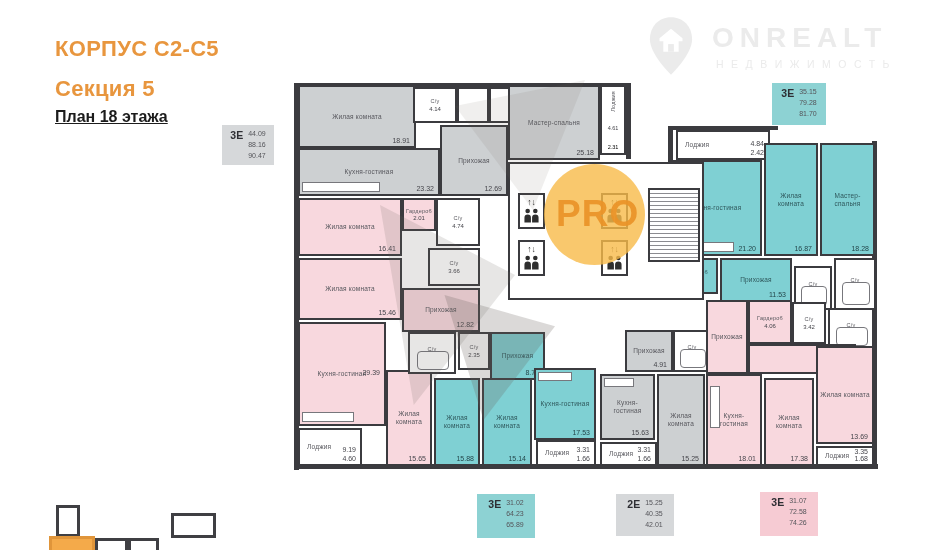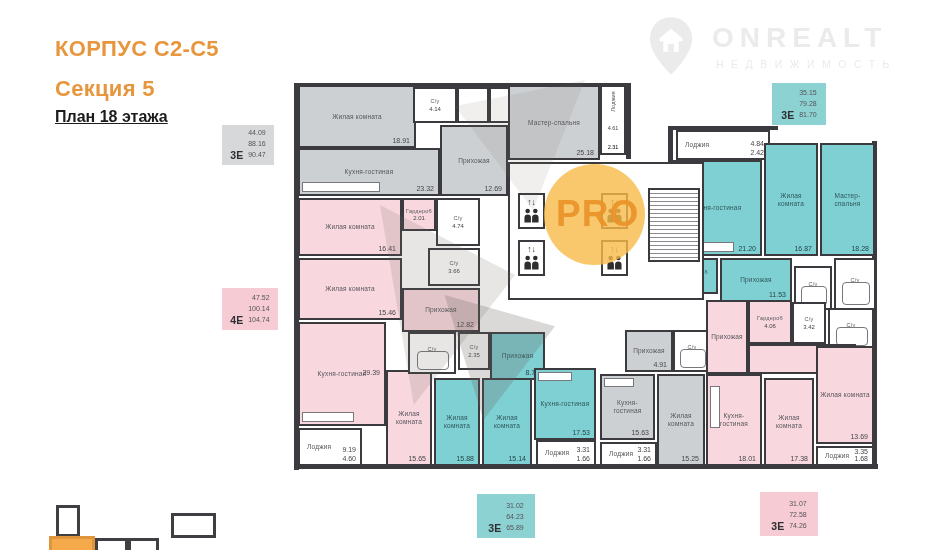--- a/index.html
+++ b/index.html
@@ -48,21 +48,21 @@
        border:1px solid #77777c;border-radius:4px;}
   .cntr{position:absolute;background:#fff;border:1px solid #77777c;}
 
   .pro-circle{position:absolute;left:544px;top:164px;width:101px;height:101px;border-radius:50%;
               background:rgba(247,186,73,.80);}
   .pro-text{position:absolute;left:556px;top:193px;font-size:37px;font-weight:bold;
             color:rgba(233,146,40,.92);letter-spacing:1px;}
 
   .shard{position:absolute;background:#6a625c;}
 
-  .badge{position:absolute;display:flex;align-items:flex-end;justify-content:center;gap:5px;
+  .badge{position:absolute;display:flex;align-items:flex-start;justify-content:center;gap:5px;
          box-sizing:border-box;padding:4px 6px;}
   .badge .bt{font-size:10.5px;font-weight:bold;color:#2e2e33;}
   .badge .bv{display:flex;flex-direction:column;text-align:right;font-size:7px;line-height:1.55;color:#55555a;}
   .bg-gray{background:#D6D8DA;} .bg-pink{background:#F6CBD3;} .bg-teal{background:#8DD2D3;}
 
   .mapr{position:absolute;background:#fff;border:3px solid #3f3f43;box-sizing:border-box;}
   .mapr.orange{background:#F4AA4A;border-color:#E0953A;}
 </style>
 </head>
 <body>
@@ -339,42 +339,42 @@
   <div class="pro-text">PRO</div>
 
   <div class="badge bg-gray" style="left:222px;top:125px;width:52px;height:40px;">
     <span class="bt">3Е</span>
     <span class="bv">
         <span>44.09</span>
         <span>88.16</span>
         <span>90.47</span>
       </span>
     </div>
-  <div class="badge bg-pink" style="left:222px;top:288px;width:56px;height:42px;">
-    <span class="bt">4Е</span>
-    <span class="bv">
-        <span>47.52</span>
-        <span>100.14</span>
-        <span>104.74</span>
-      </span>
-    </div>
   <div class="badge bg-teal" style="left:772px;top:83px;width:54px;height:42px;">
     <span class="bt">3Е</span>
     <span class="bv">
         <span>35.15</span>
         <span>79.28</span>
         <span>81.70</span>
       </span>
     </div>
   <div class="badge bg-teal" style="left:477px;top:494px;width:58px;height:44px;">
     <span class="bt">3Е</span>
     <span class="bv">
         <span>31.02</span>
         <span>64.23</span>
         <span>65.89</span>
+      </span>
+    </div>
+  <div class="badge bg-gray" style="left:616px;top:494px;width:58px;height:42px;">
+    <span class="bt">2Е</span>
+    <span class="bv">
+        <span>15.25</span>
+        <span>40.35</span>
+        <span>42.01</span>
       </span>
     </div>
   <div class="badge bg-pink" style="left:760px;top:492px;width:58px;height:44px;">
     <span class="bt">3Е</span>
     <span class="bv">
         <span>31.07</span>
         <span>72.58</span>
         <span>74.26</span>
       </span>
     </div>

